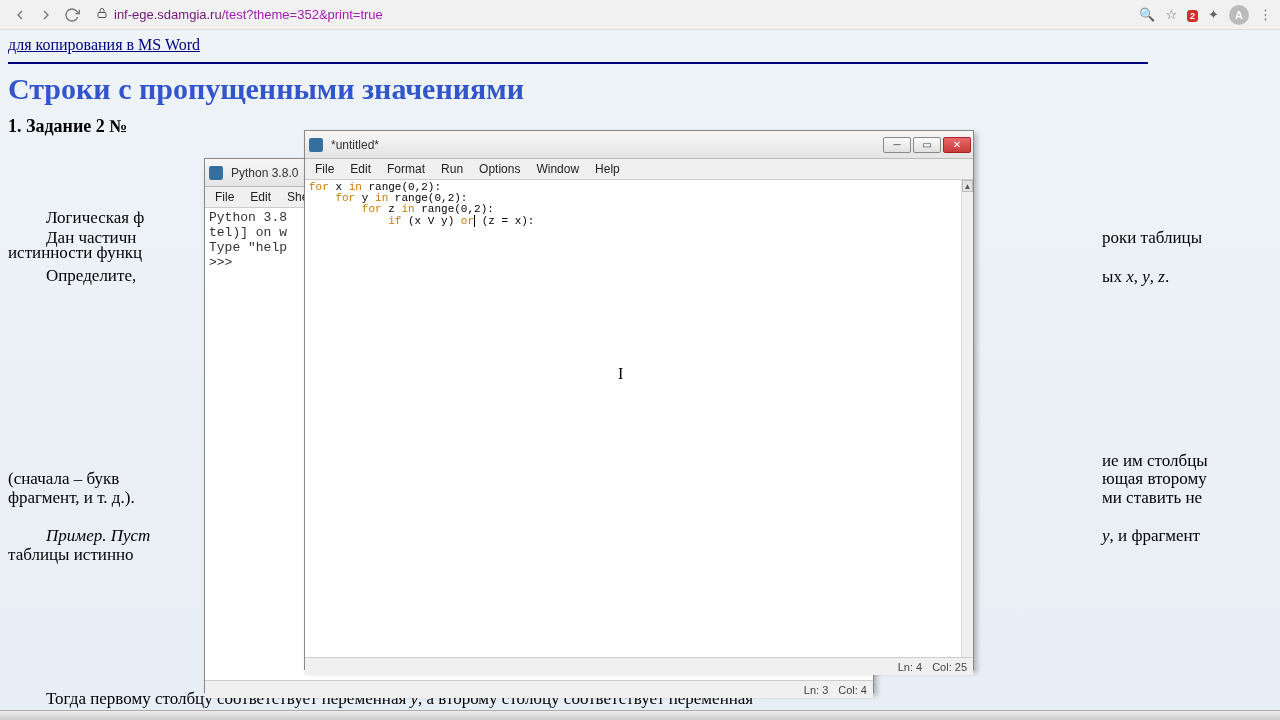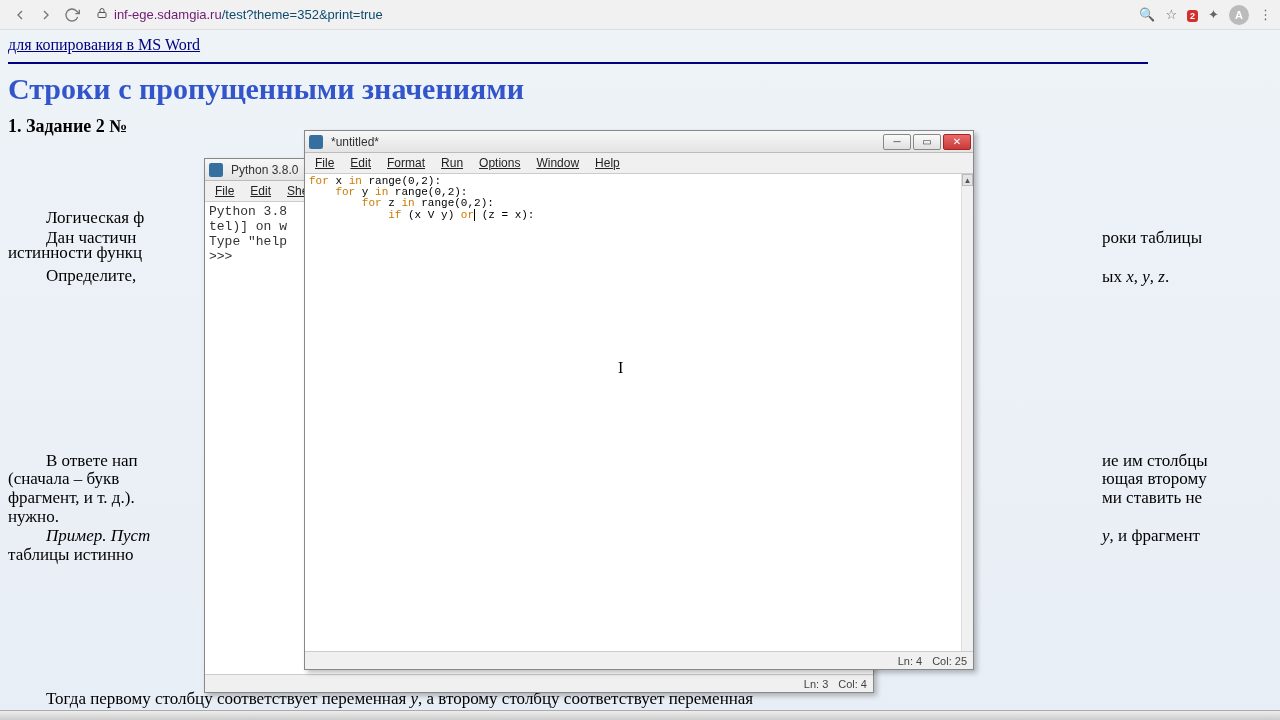--- a/index.html
+++ b/index.html
@@ -5,21 +5,21 @@
 * { margin: 0; padding: 0; box-sizing: border-box; }
 body { font-family: Arial, sans-serif; width: 1280px; height: 720px; overflow: hidden; background: #fff; position: relative; }
 
 
 .browser-bar { height: 30px; background: #f1f1f1; border-bottom: 1px solid #ddd; display: flex; align-items: center; padding: 0 8px; font-size: 13px; color: #555; }
 .nav-btn { width: 24px; height: 24px; display: flex; align-items: center; justify-content: center; color: #777; cursor: pointer; margin-right: 2px; }
 .nav-btn svg { width: 16px; height: 16px; }
 .lock { margin: 0 6px 0 10px; color: #555; }
 .url { color: #333; font-size: 13px; }
 .url .domain { color: #701a75; }
-.url .path { color: #0c4a6e; }
+.url .path { color: #a21caf; }
 .toolbar-right { margin-left: auto; display: flex; align-items: center; gap: 10px; color: #666; }
 .badge { background: #d32f2f; color: #fff; font-size: 9px; border-radius: 3px; padding: 1px 3px; font-weight: bold; }
 .avatar { width: 20px; height: 20px; border-radius: 50%; background: #bbb; color: #fff; display: flex; align-items: center; justify-content: center; font-size: 11px; font-weight: bold; }
 
 
 .page { position: relative; padding: 6px 8px; background: linear-gradient(180deg, #eef3f8 0%, #e8eef5 100%); height: 690px; font-family: Georgia, 'Times New Roman', serif; color: #000; }
 .page a { color: #000080; text-decoration: underline; }
 .top-link { font-size: 16px; }
 .hr-line { border: 0; border-top: 2px solid #000080; margin: 8px 0 4px; width: 1140px; }
 .section-title { color: #3355cc; font-size: 30px; font-weight: bold; margin: 8px 0 10px; }
@@ -42,28 +42,28 @@
 .ll5 { top: 420px; }
 .ll6 { top: 438px; }
 .ll7 { top: 457px; }
 .ll8 { top: 476px; }
 .ll9 { top: 495px; }
 .ll10 { top: 514px; }
 .bottom-text { position: absolute; left: 8px; right: 8px; top: 658px; }
 
 
 .window { position: absolute; background: #fff; border: 1px solid #888; box-shadow: 3px 3px 5px rgba(0,0,0,0.25); font-family: 'Segoe UI', Tahoma, sans-serif; }
-.titlebar { height: 22px; background: linear-gradient(#f7f7f7, #e4e4e4); border-bottom: 1px solid #bbb; display: flex; align-items: center; padding: 0 2px 0 4px; font-size: 12px; color: #333; }
+.titlebar { height: 28px; background: linear-gradient(#f7f7f7, #e4e4e4); border-bottom: 1px solid #bbb; display: flex; align-items: center; padding: 0 2px 0 4px; font-size: 12px; color: #333; }
 .win-icon { width: 14px; height: 14px; margin-right: 4px; }
 .win-title { flex: 1; display:flex; align-items:center; gap:4px;}
 .win-controls { display: flex; gap: 2px; }
 .win-btn { width: 28px; height: 16px; border: 1px solid #888; background: linear-gradient(#fafafa,#e0e0e0); border-radius: 2px; display: flex; align-items: center; justify-content: center; font-size: 10px; color: #333; cursor: pointer; }
 .win-btn.close { background: linear-gradient(#e96a6a,#c83a3a); color: #fff; border-color: #a22; }
 .menubar { height: 21px; background: #f0f0f0; border-bottom: 1px solid #ccc; display: flex; align-items: center; padding: 0 2px; font-size: 12px; color: #222; }
-.menu-item { padding: 2px 8px; cursor: pointer; text-decoration: underline; }
+.menu-item { padding: 2px 8px; cursor: pointer; }
 .editor { position: relative; background: #fff; font-family: 'Courier New', monospace; font-size: 11px; line-height: 1.0; padding: 2px 4px; white-space: pre; }
 .kw { color: #cc7a00; }
 .statusbar { height: 18px; background: #f0f0f0; border-top: 1px solid #ccc; display: flex; align-items: center; justify-content: flex-end; padding: 0 6px; font-size: 11px; color: #444; gap: 10px; }
 .scrollbar-v { position: absolute; right: 0; top: 0; bottom: 0; width: 12px; background: #f0f0f0; border-left: 1px solid #ddd; }
 .scroll-arrow { height: 12px; background: #e4e4e4; border: 1px solid #bbb; display:flex; align-items:center; justify-content:center; font-size:8px; color:#555;}
 
 .shell-win { left: 204px; top: 128px; width: 670px; height: 535px; z-index: 1; }
 .editor-win { left: 304px; top: 100px; width: 670px; height: 540px; z-index: 2; }
 
 .editor-body { position: relative; height: calc(100% - 22px - 21px - 18px); overflow: hidden; }
@@ -118,24 +118,22 @@
   <a href="#" class="top-link">для копирования в MS Word</a>
   <hr class="hr-line">
   <div class="section-title">Строки с пропущенными значениями</div>
   <div class="task-title">1. Задание 2 №</div>
 
   
   <div class="body-text indent leak-left ll1">Логическая ф</div>
   <div class="body-text indent leak-left ll2">Дан  частичн</div>
   <div class="body-text leak-left ll3">истинности функц</div>
   <div class="body-text indent leak-left ll4">Определите,</div>
-  <div class="body-text indent leak-left ll5">В ответе нап</div>
   <div class="body-text leak-left ll6">(сначала – букв</div>
   <div class="body-text leak-left ll7">фрагмент, и т. д.).</div>
-  <div class="body-text leak-left ll8">нужно.</div>
   <div class="body-text indent leak-left ll9"><span class="italic">Пример.  Пуст</span></div>
   <div class="body-text leak-left ll10">таблицы истинно</div>
 
   
   <div class="body-text right-leak leak1">роки  таблицы</div>
   <div class="body-text right-leak leak2"><span>ых </span><span class="italic">x</span>, <span class="italic">y</span>, <span class="italic">z</span>.</div>
   <div class="body-text right-leak leak3">ие им столбцы</div>
   <div class="body-text right-leak leak4">ющая второму</div>
   <div class="body-text right-leak leak5">ми ставить не</div>
   <div class="body-text right-leak leak7"><span class="italic">y</span><span>, и фрагмент</span></div>

